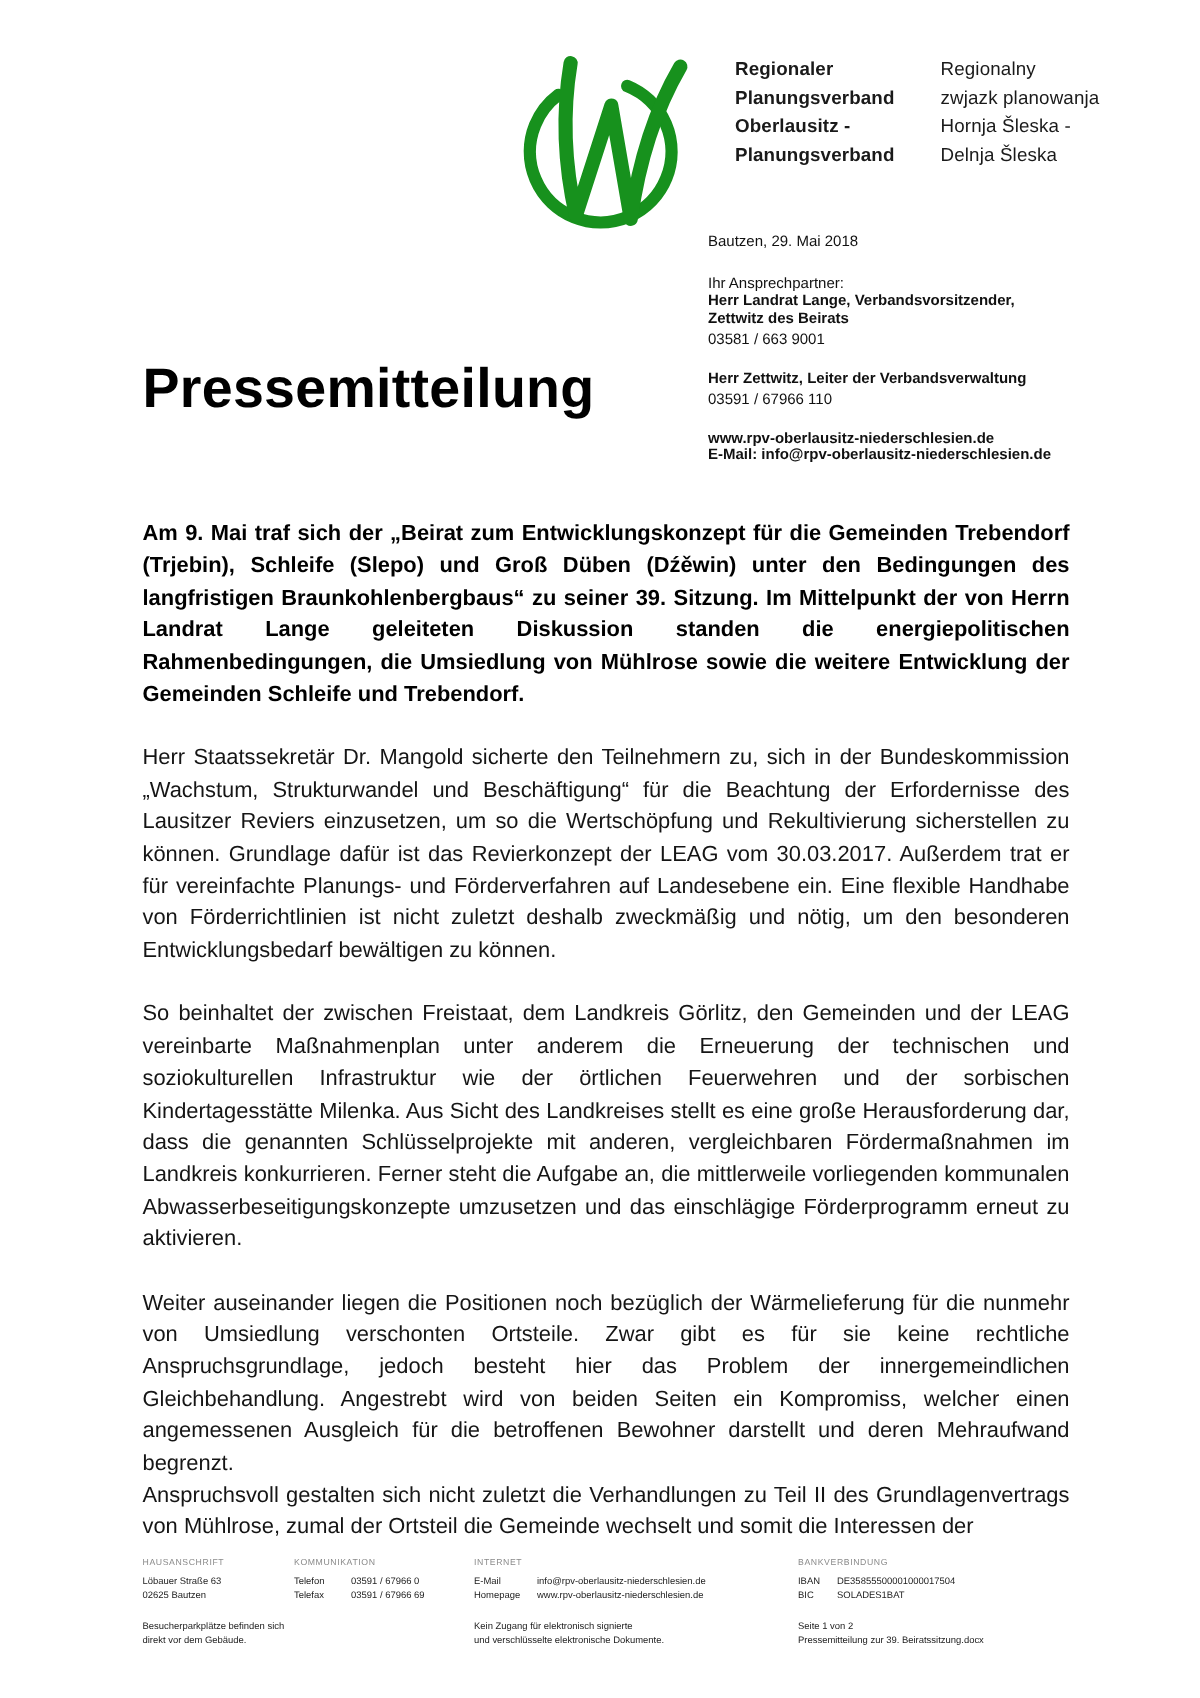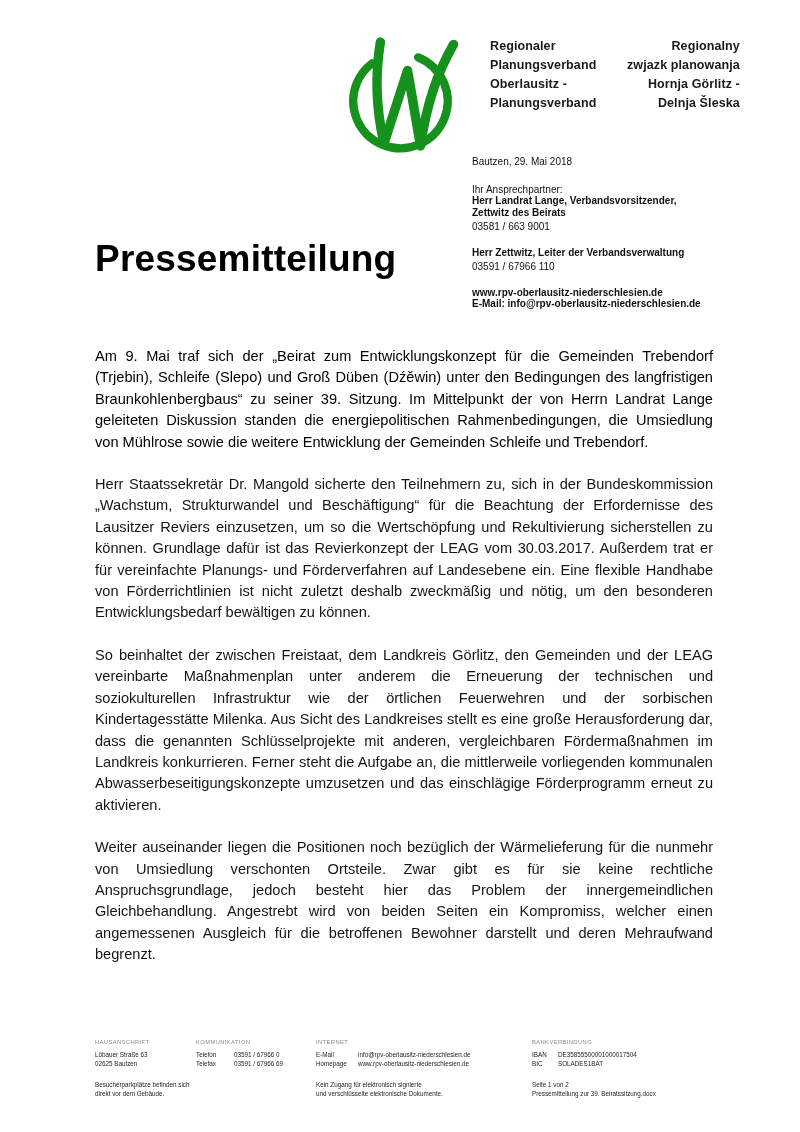--- a/index.html
+++ b/index.html
@@ -10,36 +10,36 @@
     height: 1132px;
     font-family: "Liberation Sans", "DejaVu Sans", sans-serif;
     color: #1a1a1a;
     overflow: hidden;
   }
 
   
   .logo-wrap { position: absolute; left: 345px; top: 30px; width: 118px; height: 128px; }
   .org-col { position: absolute; top: 37px; font-size: 12.5px; line-height: 19px; letter-spacing: .1px; }
   .org-de { left: 490px; font-weight: bold; }
-  .org-hsb { left: 627px; font-weight: bold; text-align: right; }
+  .org-hsb { left: 627px; font-weight: normal; }
 
   
   .contact { position: absolute; left: 472px; top: 156px; width: 230px; font-size: 10px; line-height: 11.5px; color: #111; }
   .contact .gap-s { height: 16px; }
   .contact .gap-m { height: 14px; }
   .contact .b { font-weight: bold; }
   .contact .phone { margin-top: 3px; }
 
   
   .doc-title { position: absolute; left: 95px; top: 238px; font-size: 37px; font-weight: bold; letter-spacing: .2px; color: #000; }
 
   
   .body-text { position: absolute; left: 95px; top: 346px; width: 618px; font-size: 14.6px; line-height: 21.4px; text-align: justify; color: #151515; }
   .body-text p { margin: 0 0 21px 0; }
-  .body-text p.lead { font-weight: normal; color: #000; }
+  .body-text p.lead { font-weight: bold; color: #000; }
   .body-text p.tight { margin-bottom: 0; }
 
   
   .footer { position: absolute; left: 0; top: 1038px; width: 800px; height: 80px; font-size: 6.3px; line-height: 9.5px; color: #1c1c1c; }
   .fcol { position: absolute; top: 0; }
   .fcol-1 { left: 95px;  width: 100px; }
   .fcol-2 { left: 196px; width: 118px; }
   .fcol-3 { left: 316px; width: 214px; }
   .fcol-4 { left: 532px; width: 185px; }
   .fhead { font-size: 5.8px; letter-spacing: .4px; color: #8a8a8a; margin-bottom: 2px; }
@@ -63,21 +63,21 @@
 <div class="org-col org-de">
   <div>Regionaler</div>
   <div>Planungsverband</div>
   <div>Oberlausitz -</div>
   <div>Planungsverband</div>
 </div>
 
 <div class="org-col org-hsb">
   <div>Regionalny</div>
   <div>zwjazk planowanja</div>
-  <div>Hornja Görlitz -</div>
+  <div>Hornja Šleska -</div>
   <div>Delnja Šleska</div>
 </div>
 
 <div class="contact">
   <div>Bautzen, 29. Mai 2018</div>
   <div class="gap-s"></div>
   <div>Ihr Ansprechpartner:</div>
   <div class="b">Herr Landrat Lange, Verbandsvorsitzender,</div>
   <div class="b">Zettwitz des Beirats</div>
   <div class="phone">03581 / 663 9001</div>
@@ -89,20 +89,21 @@
   <div class="b">E-Mail: info@rpv-oberlausitz-niederschlesien.de</div>
 </div>
 
 <h1 class="doc-title">Pressemitteilung</h1>
 
 <div class="body-text">
   <p class="lead">Am 9. Mai traf sich der „Beirat zum Entwicklungskonzept für die Gemeinden Trebendorf (Trjebin), Schleife (Slepo) und Groß Düben (Dźěwin) unter den Bedingungen des langfristigen Braunkohlenbergbaus“ zu seiner 39. Sitzung. Im Mittelpunkt der von Herrn Landrat Lange geleiteten Diskussion standen die energiepolitischen Rahmenbedingungen, die Umsiedlung von Mühlrose sowie die weitere Entwicklung der Gemeinden Schleife und Trebendorf.</p>
   <p>Herr Staatssekretär Dr. Mangold sicherte den Teilnehmern zu, sich in der Bundeskommission „Wachstum, Strukturwandel und Beschäftigung“ für die Beachtung der Erfordernisse des Lausitzer Reviers einzusetzen, um so die Wertschöpfung und Rekultivierung sicherstellen zu können. Grundlage dafür ist das Revierkonzept der LEAG vom 30.03.2017. Außerdem trat er für vereinfachte Planungs- und Förderverfahren auf Landesebene ein. Eine flexible Handhabe von Förderrichtlinien ist nicht zuletzt deshalb zweckmäßig und nötig, um den besonderen Entwicklungsbedarf bewältigen zu können.</p>
   <p>So beinhaltet der zwischen Freistaat, dem Landkreis Görlitz, den Gemeinden und der LEAG vereinbarte Maßnahmenplan unter anderem die Erneuerung der technischen und soziokulturellen Infrastruktur wie der örtlichen Feuerwehren und der sorbischen Kindertagesstätte Milenka. Aus Sicht des Landkreises stellt es eine große Herausforderung dar, dass die genannten Schlüsselprojekte mit anderen, vergleichbaren Fördermaßnahmen im Landkreis konkurrieren. Ferner steht die Aufgabe an, die mittlerweile vorliegenden kommunalen Abwasserbeseitigungskonzepte umzusetzen und das einschlägige Förderprogramm erneut zu aktivieren.</p>
   <p class="tight">Weiter auseinander liegen die Positionen noch bezüglich der Wärmelieferung für die nunmehr von Umsiedlung verschonten Ortsteile. Zwar gibt es für sie keine rechtliche Anspruchsgrundlage, jedoch besteht hier das Problem der innergemeindlichen Gleichbehandlung. Angestrebt wird von beiden Seiten ein Kompromiss, welcher einen angemessenen Ausgleich für die betroffenen Bewohner darstellt und deren Mehraufwand begrenzt.</p>
+  <p>Anspruchsvoll gestalten sich nicht zuletzt die Verhandlungen zu Teil II des Grundlagenvertrags von Mühlrose, zumal der Ortsteil die Gemeinde wechselt und somit die Interessen der</p>
 </div>
 
 <div class="footer">
 
   <div class="fcol fcol-1">
     <div class="fhead">HAUSANSCHRIFT</div>
     <div>Löbauer Straße 63</div>
     <div>02625 Bautzen</div>
     <div class="fnote">
       <div>Besucherparkplätze befinden sich</div>

